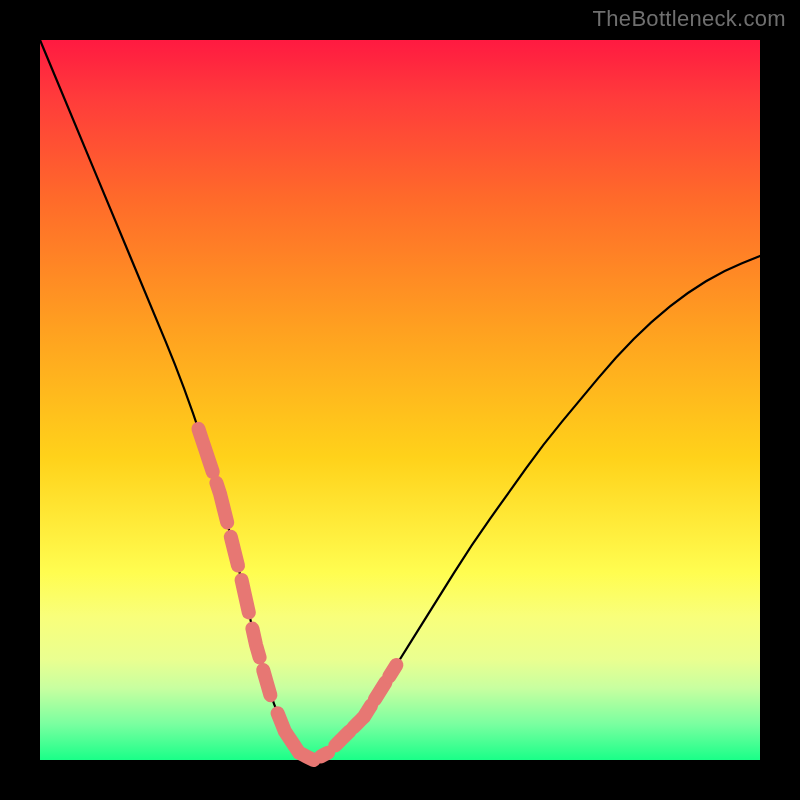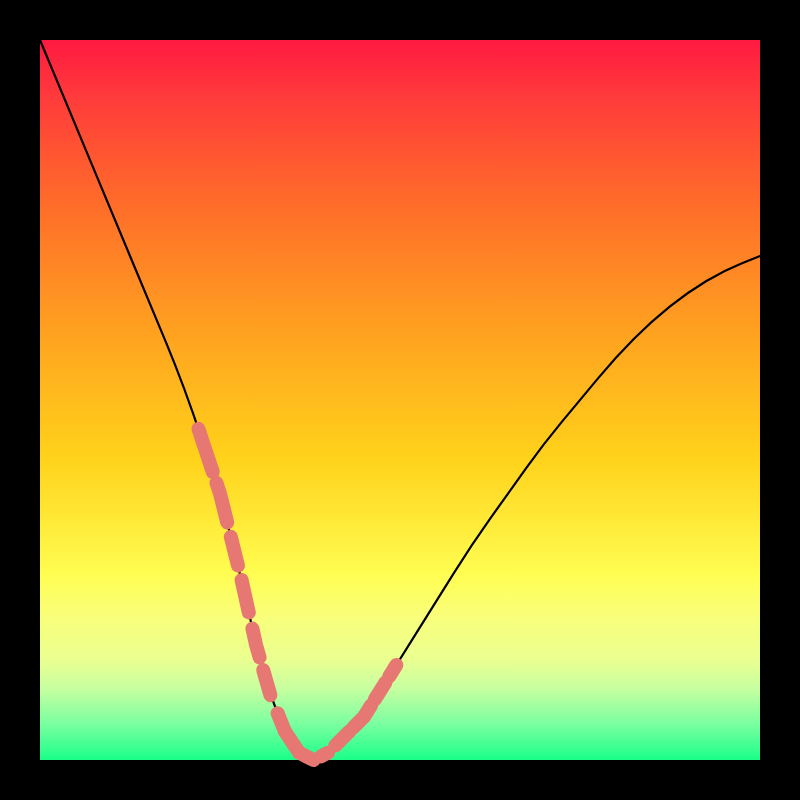--- a/index.html
+++ b/index.html
@@ -59,20 +59,21 @@
     fill: none;
     stroke: #000;
     stroke-width: 2.2;
     stroke-linecap: round;
   }
 </style>
 </head>
 <body>
 
 <div class="frame">
+  <div class="watermark">TheBottleneck.com</div>
 
   <div class="plot-area">
     <svg class="curve" viewBox="0 0 720 720">
       <path class="curve-path" d="M 0,0 Q 36,86.39999999999998 54,129.59999999999997 Q 72,172.79999999999995 90,215.99999999999997 Q 108,259.2 126,302.4 Q 144,345.59999999999997 162,399.6 Q 180,453.6 190.8,496.8 Q 201.60000000000002,540 208.8,572.4 Q 216,604.8 223.2,630 Q 230.4,655.2 237.60000000000002,673.2 Q 244.8,691.2 252,702 Q 259.2,712.8 266.4,716.4 Q 273.6,720 280.8,716.4 Q 288,712.8 306,694.8 Q 324,676.8 342,648 Q 360,619.2 378,590.4000000000001 Q 396.00000000000006,561.6 414,532.8 Q 432,504 450,478.8 Q 468,453.6 486,428.4 Q 503.99999999999994,403.2 522,381.6 Q 540,360 558,338.4 Q 576,316.79999999999995 594,298.79999999999995 Q 612,280.8 630,266.4 Q 648,252 666,241.2 Q 684,230.39999999999998 702,223.20000000000002 T 720,216.00000000000006"></path>
       <g>
           <path d="M 158.4,388.8 L 162,399.6 L 165.6,410.4 L 169.2,421.2 L 172.79999999999998,432" fill="none" stroke="#e77773" stroke-width="14" stroke-linecap="round"></path>
           <path d="M 176.4,442.8 L 180,453.6 L 183.6,468 L 187.20000000000002,482.4" fill="none" stroke="#e77773" stroke-width="14" stroke-linecap="round"></path>
           <path d="M 190.8,496.8 L 194.4,511.20000000000005 L 198.00000000000003,525.6" fill="none" stroke="#e77773" stroke-width="14" stroke-linecap="round"></path>
           <path d="M 201.60000000000002,540 L 205.2,556.2 L 208.79999999999998,572.4" fill="none" stroke="#e77773" stroke-width="14" stroke-linecap="round"></path>
           <path d="M 212.39999999999998,588.6 L 216,604.8 L 219.6,617.4" fill="none" stroke="#e77773" stroke-width="14" stroke-linecap="round"></path>

